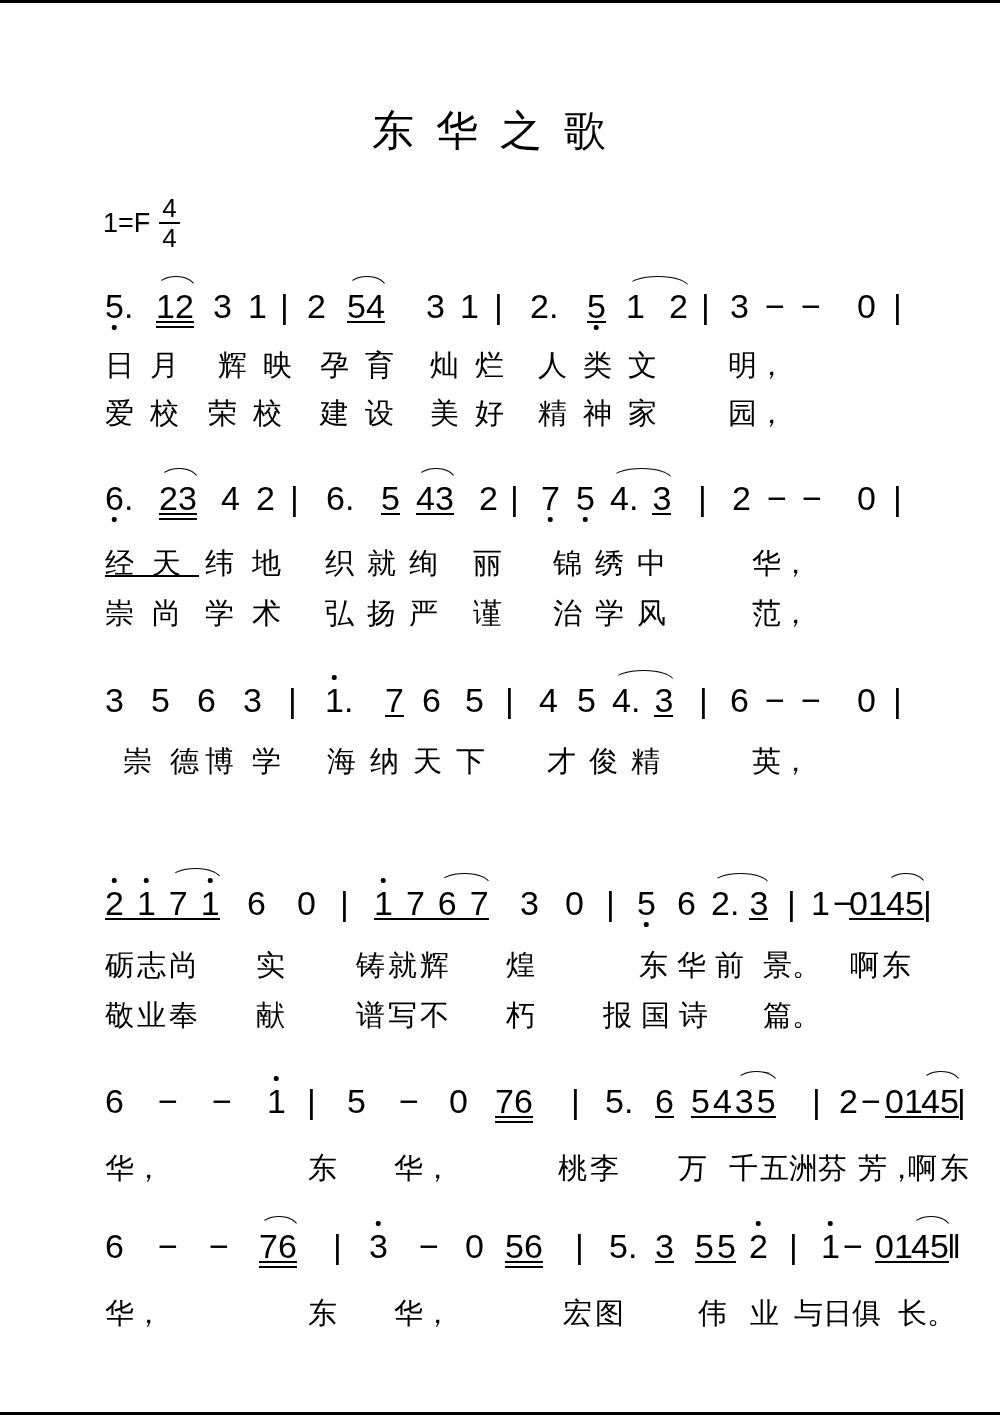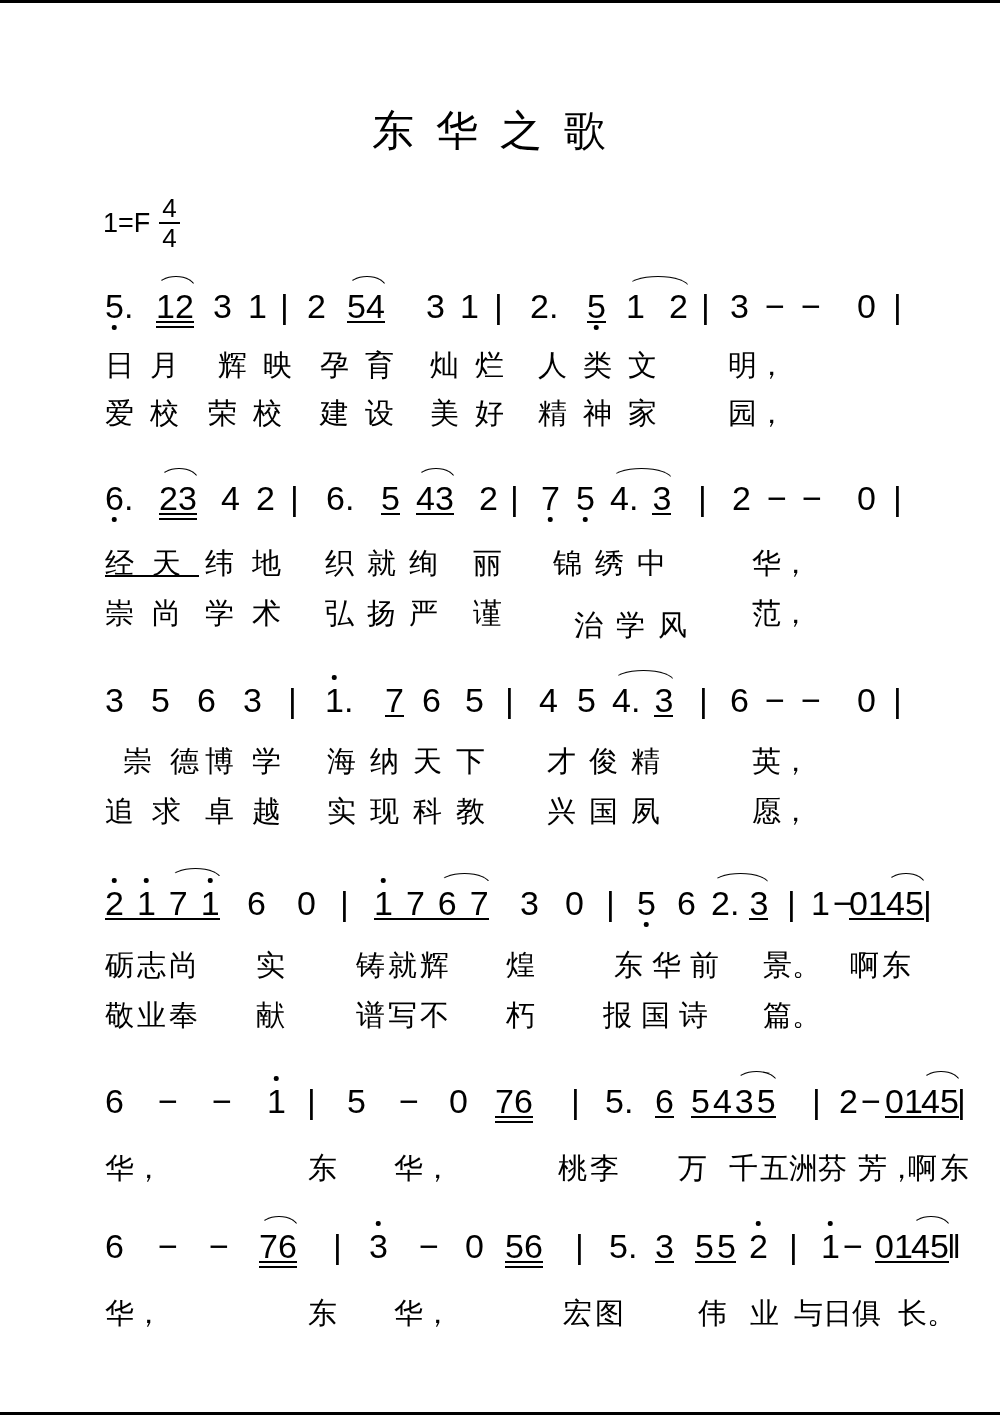--- a/index.html
+++ b/index.html
@@ -210,43 +210,36 @@
         <span class="lyr" style="left: 325px; letter-spacing: 13px;">织就绚</span>
         <span class="lyr" style="left: 473px;">丽</span>
         <span class="lyr" style="left: 553px; letter-spacing: 13px;">锦绣中</span>
         <span class="lyr" style="left: 752px;">华，</span>
       </div>
       <div class="lrow" style="top: 598px;">
         <span class="lyr" style="left: 105px; letter-spacing: 18px;">崇尚</span>
         <span class="lyr" style="left: 205px; letter-spacing: 18px;">学术</span>
         <span class="lyr" style="left: 325px; letter-spacing: 13px;">弘扬严</span>
         <span class="lyr" style="left: 473px;">谨</span>
-        <span class="lyr" style="left: 574px; letter-spacing: 13px; margin-top: 12px;">治学风</span>
+        <span class="lyr" style="left: 553px; letter-spacing: 13px;">治学风</span>
         <span class="lyr" style="left: 752px;">范，</span>
       </div>
       <div class="lrow" style="top: 746px;">
         <span class="lyr" style="left: 123px; letter-spacing: 18px;">崇德</span>
         <span class="lyr" style="left: 205px; letter-spacing: 18px;">博学</span>
         <span class="lyr" style="left: 327px; letter-spacing: 14px;">海纳天下</span>
         <span class="lyr" style="left: 547px; letter-spacing: 13px;">才俊精</span>
         <span class="lyr" style="left: 752px;">英，</span>
       </div>
-      <div class="lrow" style="top: 796px;">
-        <span class="lyr" style="left: 105px; letter-spacing: 18px;">追求</span>
-        <span class="lyr" style="left: 205px; letter-spacing: 18px;">卓越</span>
-        <span class="lyr" style="left: 327px; letter-spacing: 14px;">实现科教</span>
-        <span class="lyr" style="left: 547px; letter-spacing: 13px;">兴国夙</span>
-        <span class="lyr" style="left: 752px;">愿，</span>
-      </div>
       <div class="lrow" style="top: 950px;">
         <span class="lyr" style="left: 105px; letter-spacing: 3px;">砺志尚</span>
         <span class="lyr" style="left: 256px;">实</span>
         <span class="lyr" style="left: 356px; letter-spacing: 3px;">铸就辉</span>
         <span class="lyr" style="left: 506px;">煌</span>
-        <span class="lyr" style="left: 614px; letter-spacing: 9px; text-align: right;">东华前</span>
+        <span class="lyr" style="left: 639px; letter-spacing: 9px; text-align: right;">东华前</span>
         <span class="lyr" style="left: 763px;">景。</span>
         <span class="lyr" style="left: 850px; letter-spacing: 3px;">啊东</span>
       </div>
       <div class="lrow" style="top: 1000px;">
         <span class="lyr" style="left: 105px; letter-spacing: 3px;">敬业奉</span>
         <span class="lyr" style="left: 256px;">献</span>
         <span class="lyr" style="left: 356px; letter-spacing: 3px;">谱写不</span>
         <span class="lyr" style="left: 506px;">朽</span>
         <span class="lyr" style="left: 603px; letter-spacing: 9px;">报国诗</span>
         <span class="lyr" style="left: 763px;">篇。</span>

